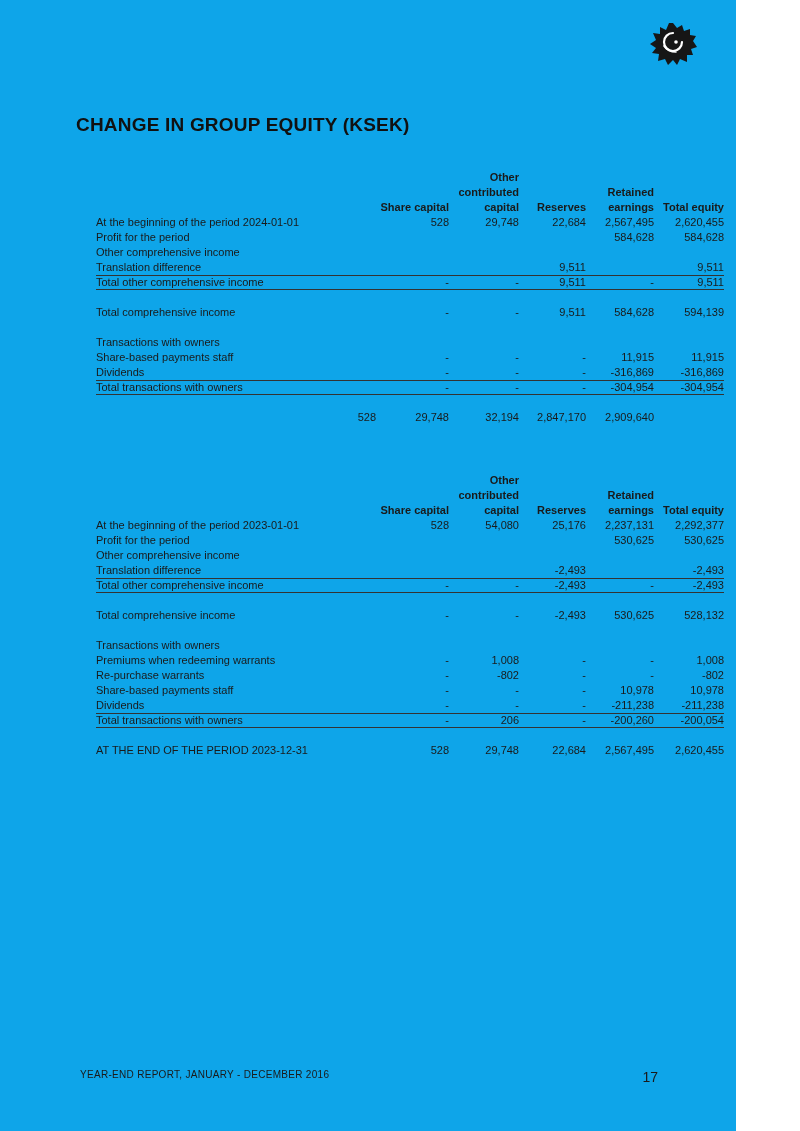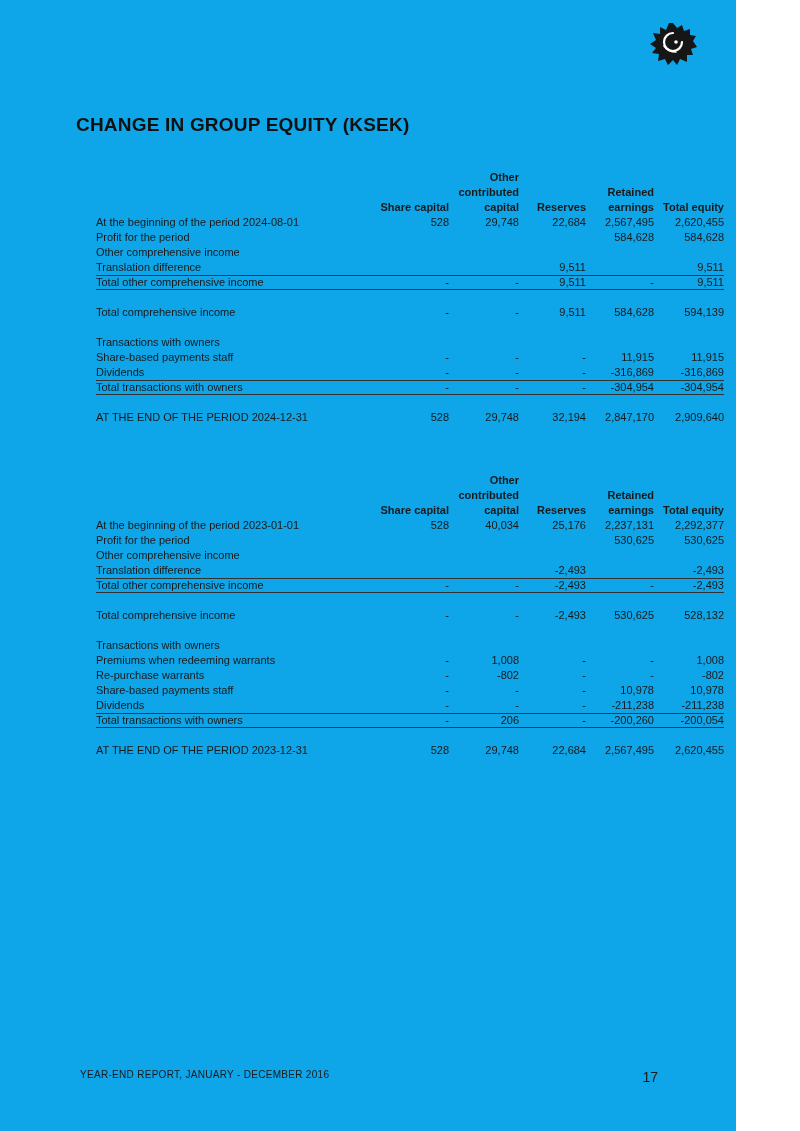--- a/index.html
+++ b/index.html
@@ -84,21 +84,21 @@
       </div>
       <div class="row head">
         <div class="cell label"></div>
         <div class="cell">Share capital</div>
         <div class="cell">capital</div>
         <div class="cell">Reserves</div>
         <div class="cell">earnings</div>
         <div class="cell">Total equity</div>
       </div>
       <div class="row">
-        <div class="cell label">At the beginning of the period 2024-08-01</div>
+        <div class="cell label">At the beginning of the period 2024-01-01</div>
         <div class="cell">528</div>
         <div class="cell">29,748</div>
         <div class="cell">22,684</div>
         <div class="cell">2,567,495</div>
         <div class="cell">2,620,455</div>
       </div>
       <div class="row">
         <div class="cell label">Profit for the period</div>
         <div class="cell"></div>
         <div class="cell"></div>
@@ -167,21 +167,20 @@
       <div class="row bold rule-top rule-bottom">
         <div class="cell label">Total transactions with owners</div>
         <div class="cell">-</div>
         <div class="cell">-</div>
         <div class="cell">-</div>
         <div class="cell">-304,954</div>
         <div class="cell">-304,954</div>
       </div>
       <div class="spacer"></div>
       <div class="row bold">
-        <div class="cell label">AT THE END OF THE PERIOD 2024-12-31</div>
         <div class="cell">528</div>
         <div class="cell">29,748</div>
         <div class="cell">32,194</div>
         <div class="cell">2,847,170</div>
         <div class="cell">2,909,640</div>
       </div>
     </div>
 
   <div class="equity-table t2">
       <div class="row head">
@@ -204,21 +203,21 @@
         <div class="cell label"></div>
         <div class="cell">Share capital</div>
         <div class="cell">capital</div>
         <div class="cell">Reserves</div>
         <div class="cell">earnings</div>
         <div class="cell">Total equity</div>
       </div>
       <div class="row">
         <div class="cell label">At the beginning of the period 2023-01-01</div>
         <div class="cell">528</div>
-        <div class="cell">40,034</div>
+        <div class="cell">54,080</div>
         <div class="cell">25,176</div>
         <div class="cell">2,237,131</div>
         <div class="cell">2,292,377</div>
       </div>
       <div class="row">
         <div class="cell label">Profit for the period</div>
         <div class="cell"></div>
         <div class="cell"></div>
         <div class="cell"></div>
         <div class="cell">530,625</div>

